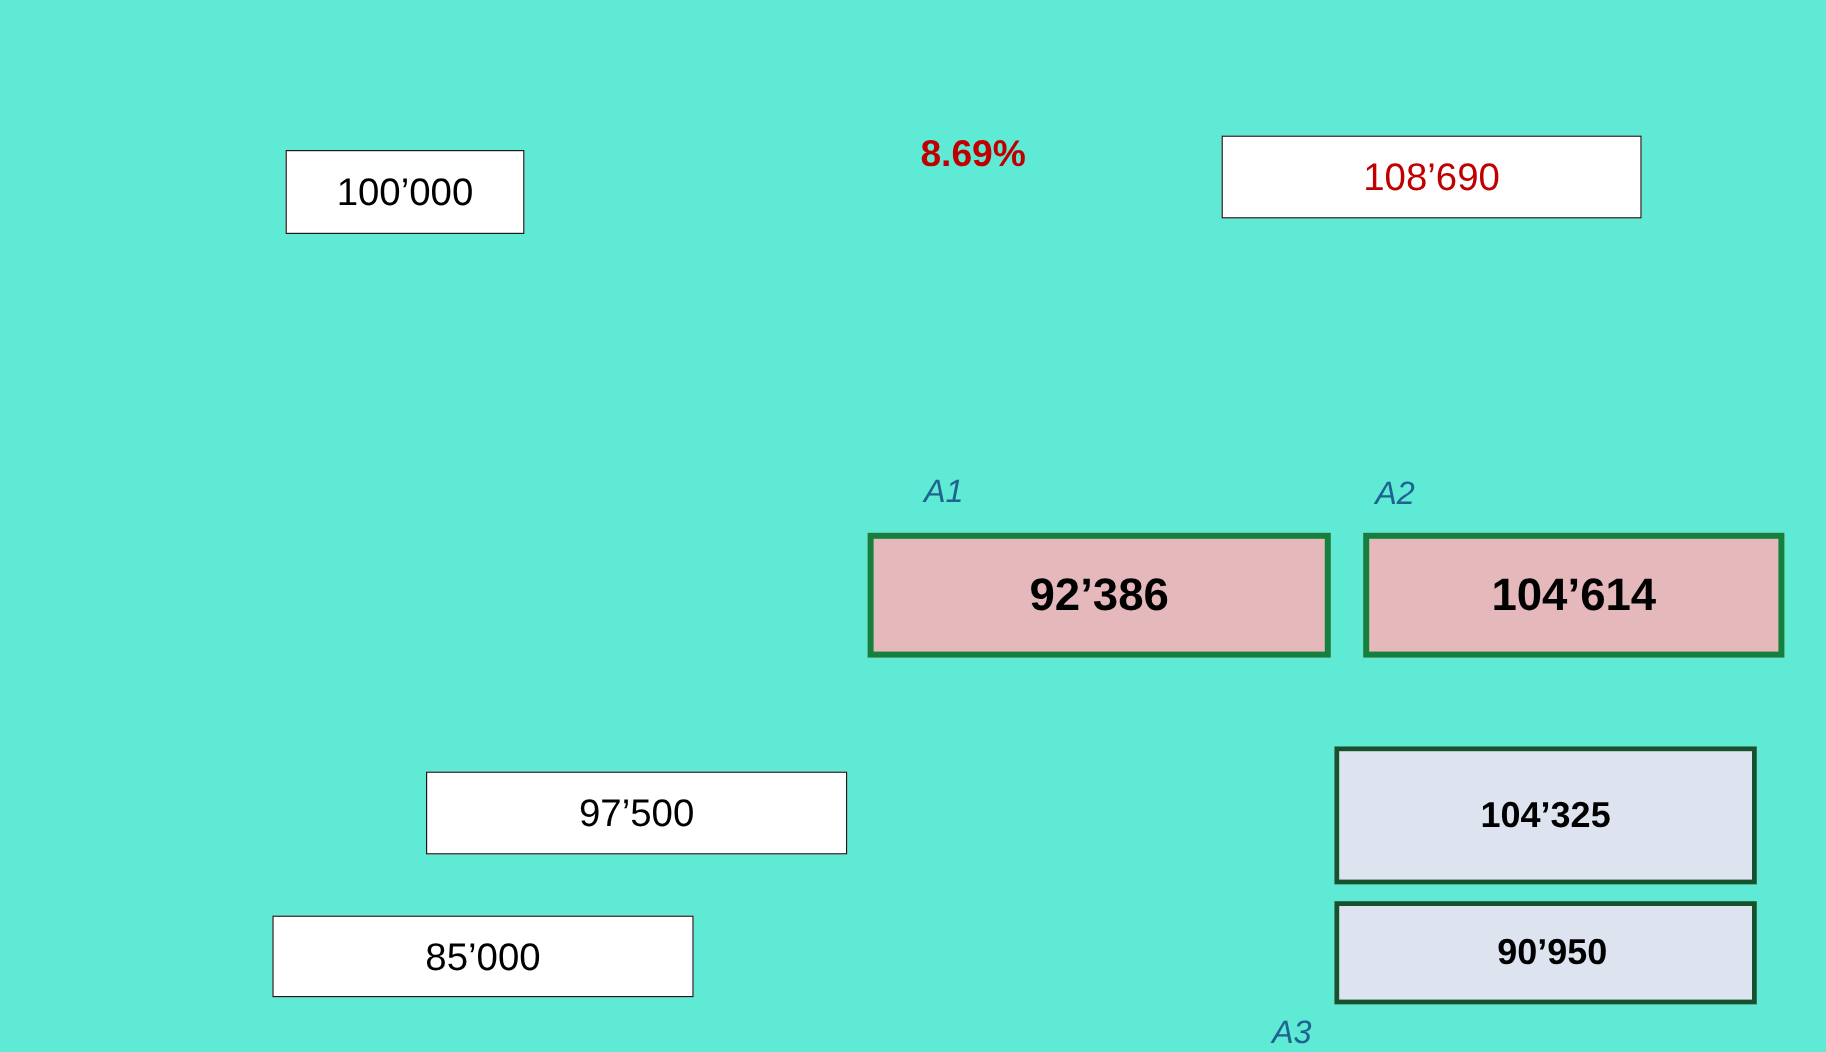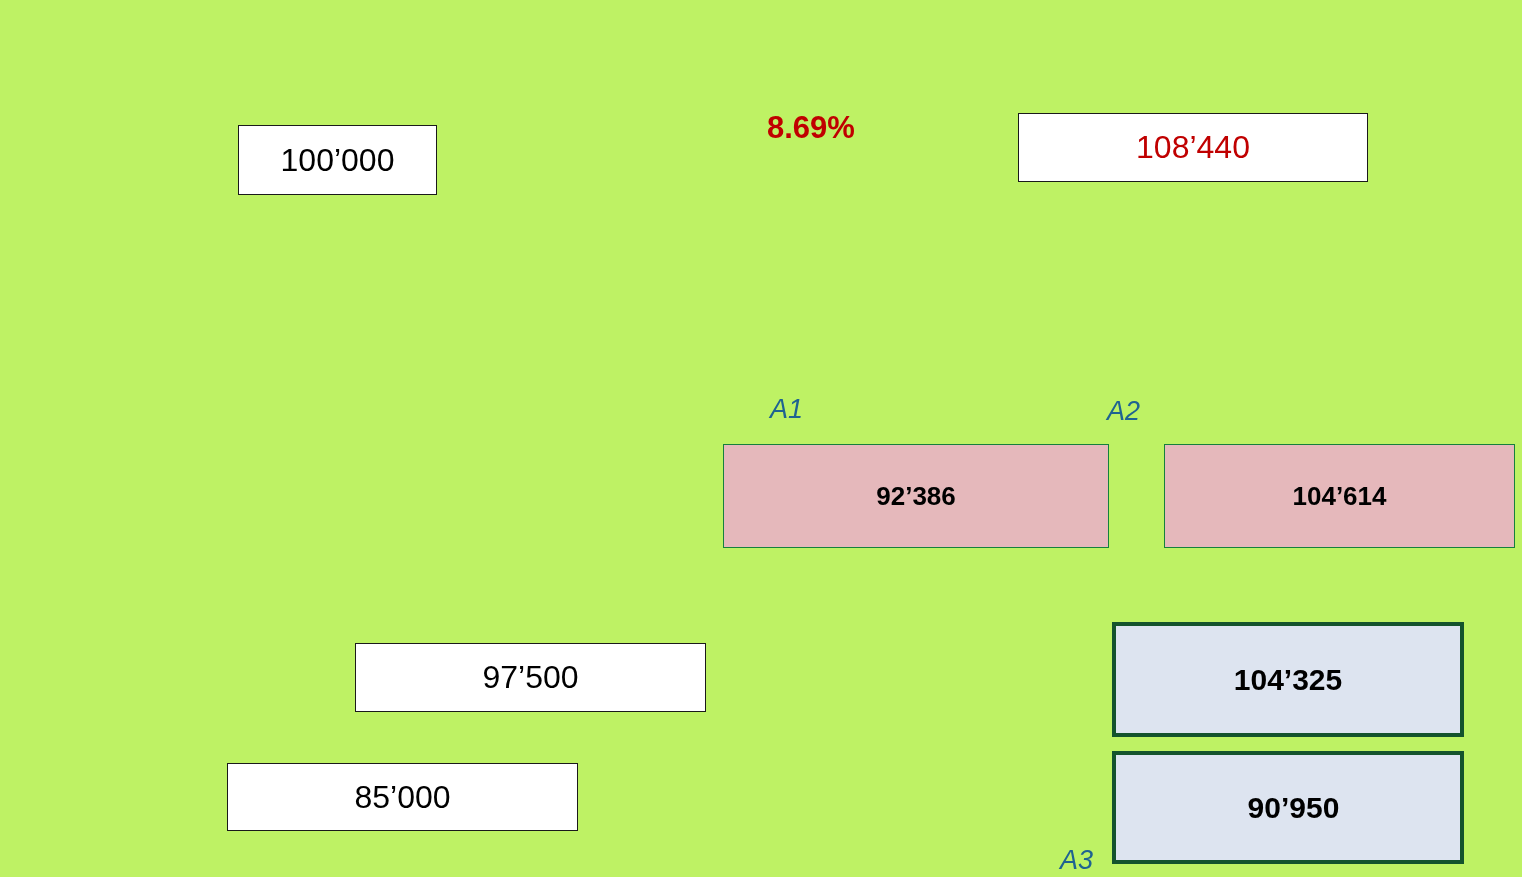--- a/index.html
+++ b/index.html
@@ -4,21 +4,21 @@
 <style>
   html, body {
     margin: 0;
     padding: 0;
     background: #000;
   }
   #canvas {
     position: relative;
     width: 1522px;
     height: 877px;
-    background: #bef264;
+    background: #5eead4;
     overflow: hidden;
     font-family: "Liberation Sans", sans-serif;
   }
   .box {
     position: absolute;
     display: flex;
     align-items: center;
     justify-content: center;
     box-sizing: border-box;
   }
@@ -27,23 +27,23 @@
     border: 1px solid #1a1a1a;
     color: #000000;
     font-size: 32px;
     font-weight: 400;
   }
   .white-box.red-text {
     color: #C00000;
   }
   .pink-box {
     background: #E5B8BB;
-    border: 1px solid #15803d;
+    border: 5px solid #15803d;
     color: #000000;
-    font-size: 26px;
+    font-size: 38px;
     font-weight: 700;
   }
   .blue-box {
     background: #DDE4F0;
     border: 4px solid #14532d;
     color: #000000;
     font-size: 30px;
     font-weight: 700;
   }
   .rate-label {
@@ -60,40 +60,40 @@
     font-size: 27px;
     font-weight: 400;
     font-style: italic;
     white-space: nowrap;
   }
   
   #box-initial { left: 238px; top: 125px; width: 199px; height: 70px; }
   #label-rate  { left: 767px; top: 110px; }
   #box-result  { left: 1018px; top: 113px; width: 350px; height: 69px; }
   #label-a1    { left: 770px;  top: 394px; }
-  #label-a2    { left: 1107px; top: 396px; }
+  #label-a2    { left: 1146px; top: 396px; }
   #box-a1      { left: 723px;  top: 444px; width: 386px; height: 104px; }
-  #box-a2      { left: 1136px; top: 444px; width: 351px; height: 104px; margin-left: 28px; }
+  #box-a2      { left: 1136px; top: 444px; width: 351px; height: 104px; }
   #box-mid     { left: 309px;  top: 643px; width: 351px; height: 69px; margin-left: 46px; }
   #label-a4    { left: 1124px; top: 694px; }
   #box-a4      { left: 1112px; top: 622px; width: 352px; height: 115px; }
   #box-low     { left: 227px;  top: 763px; width: 351px; height: 68px; }
   #label-a3    { left: 1060px; top: 817px; margin-top: 28px; }
-  #box-a3      { left: 1112px; top: 751px; width: 352px; height: 113px; padding-left: 11px; }
+  #box-a3      { left: 1112px; top: 751px; width: 352px; height: 86px; padding-left: 11px; }
 </style>
 </head>
 <body>
 
 <div id="canvas">
 
   <div id="box-initial" class="box white-box">100’000</div>
 
   <span id="label-rate" class="rate-label">8.69%</span>
 
-  <div id="box-result" class="box white-box red-text">108’440</div>
+  <div id="box-result" class="box white-box red-text">108’690</div>
 
   <span id="label-a1" class="a-label">A1</span>
 
   <span id="label-a2" class="a-label">A2</span>
 
   <div id="box-a1" class="box pink-box">92’386</div>
 
   <div id="box-a2" class="box pink-box">104’614</div>
 
   <div id="box-mid" class="box white-box">97’500</div>

